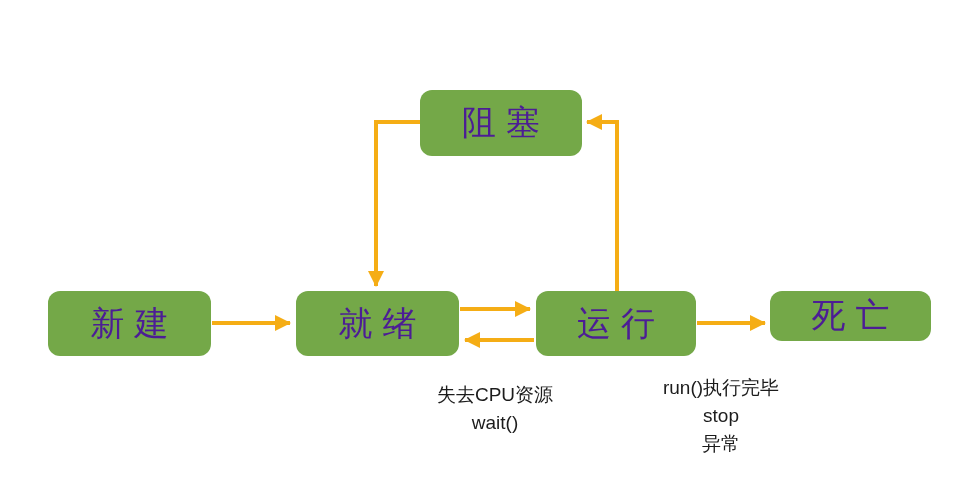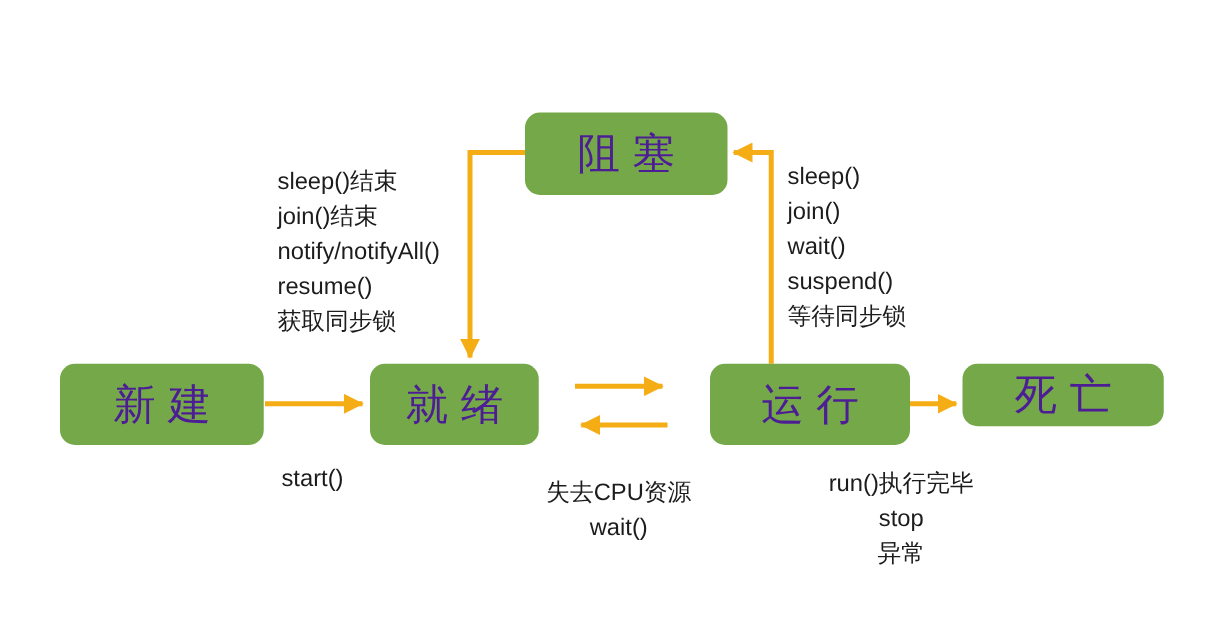--- a/index.html
+++ b/index.html
@@ -32,22 +32,22 @@
     align-items:center;
     justify-content:center;
     font-size:34px;
     letter-spacing:10px;
     padding-left:10px;
     box-sizing:border-box;
     font-family:Liberation Serif, serif;
   }
   .node-blocked{left:420px;top:90px;width:162px;height:66px;}
   .node-new{left:48px;top:291px;width:163px;height:65px;}
-  .node-ready{left:296px;top:291px;width:135px;height:65px;}
-  .node-running{left:536px;top:291px;width:160px;height:65px;margin-left:32px;}
+  .node-ready{left:296px;top:291px;width:163px;height:65px;}
+  .node-running{left:536px;top:291px;width:160px;height:65px;}
   .node-dead{left:770px;top:291px;width:161px;height:50px;}
   .edge-label{
     position:absolute;
     color:var(--label);
     font-size:19px;
     line-height:28px;
     white-space:pre-line;
   }
   .lbl-blocked-to-ready{left:222px;top:132px;text-align:left;}
   .lbl-running-to-blocked{left:630px;top:128px;text-align:left;}
@@ -88,30 +88,19 @@
 
     <polyline points="420,122 376,122 376,286" marker-end="url(#ah)"></polyline>
   </svg>
 
   <div class="node node-blocked">阻塞</div>
   <div class="node node-new">新建</div>
   <div class="node node-ready">就绪</div>
   <div class="node node-running">运行</div>
   <div class="node node-dead">死亡</div>
 
-  <div class="edge-label lbl-blocked-to-ready">sleep()结束
-join()结束
-notify/notifyAll()
-resume()
-获取同步锁</div>
-  <div class="edge-label lbl-running-to-blocked">sleep()
-join()
-wait()
-suspend()
-等待同步锁</div>
-  <div class="edge-label lbl-new-to-ready">start()</div>
   <div class="edge-label lbl-running-to-ready">失去CPU资源
 wait()</div>
   <div class="edge-label lbl-running-to-dead">run()执行完毕
 stop
 异常</div>
 
 </div>
 
 </body></html>

